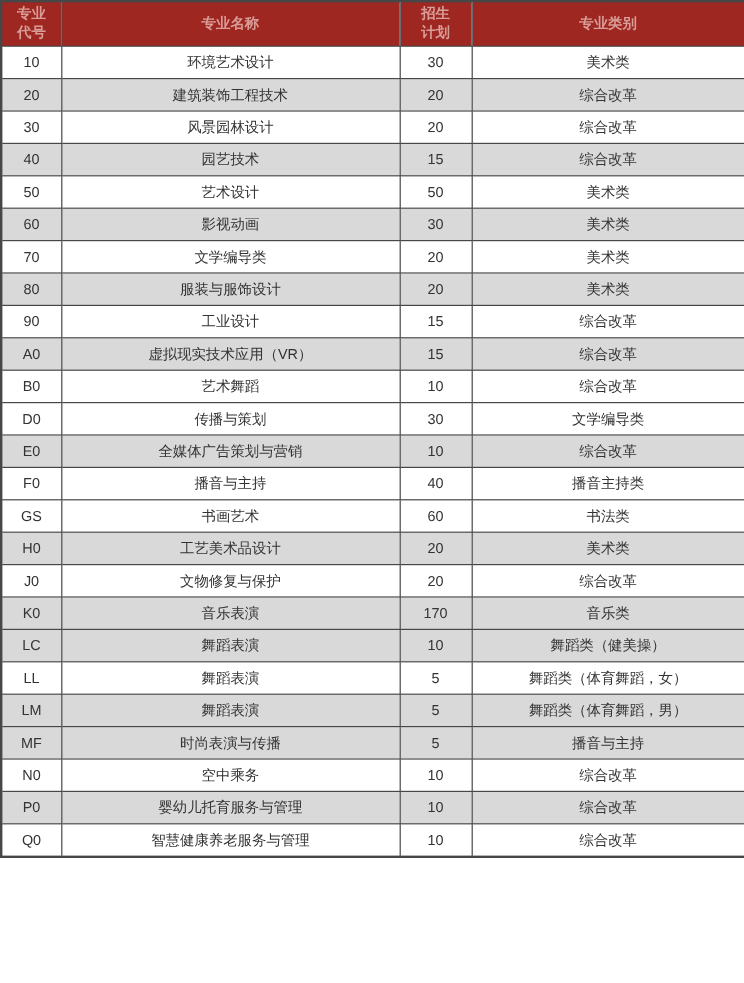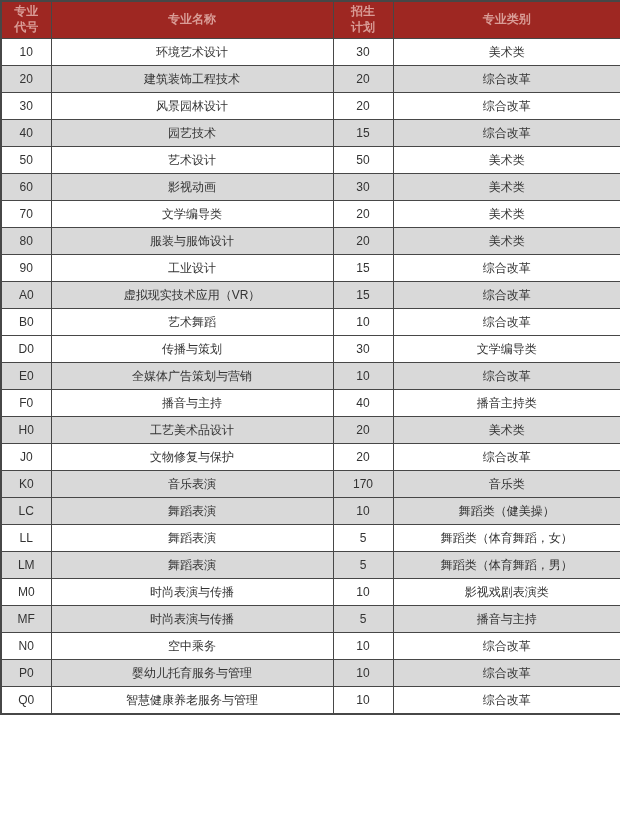--- a/index.html
+++ b/index.html
@@ -160,20 +160,26 @@
         <td>全媒体广告策划与营销</td>
         <td>10</td>
         <td>综合改革</td>
       </tr>
       <tr>
         <td>F0</td>
         <td>播音与主持</td>
         <td>40</td>
         <td>播音主持类</td>
       </tr>
+      <tr>
+        <td>GS</td>
+        <td>书画艺术</td>
+        <td>60</td>
+        <td>书法类</td>
+      </tr>
       <tr class="alt">
         <td>H0</td>
         <td>工艺美术品设计</td>
         <td>20</td>
         <td>美术类</td>
       </tr>
       <tr>
         <td>J0</td>
         <td>文物修复与保护</td>
         <td>20</td>
@@ -196,26 +202,20 @@
         <td>舞蹈表演</td>
         <td>5</td>
         <td>舞蹈类（体育舞蹈，女）</td>
       </tr>
       <tr class="alt">
         <td>LM</td>
         <td>舞蹈表演</td>
         <td>5</td>
         <td>舞蹈类（体育舞蹈，男）</td>
       </tr>
-      <tr>
-        <td>M0</td>
-        <td>时尚表演与传播</td>
-        <td>10</td>
-        <td>影视戏剧表演类</td>
-      </tr>
       <tr class="alt">
         <td>MF</td>
         <td>时尚表演与传播</td>
         <td>5</td>
         <td>播音与主持</td>
       </tr>
       <tr>
         <td>N0</td>
         <td>空中乘务</td>
         <td>10</td>

